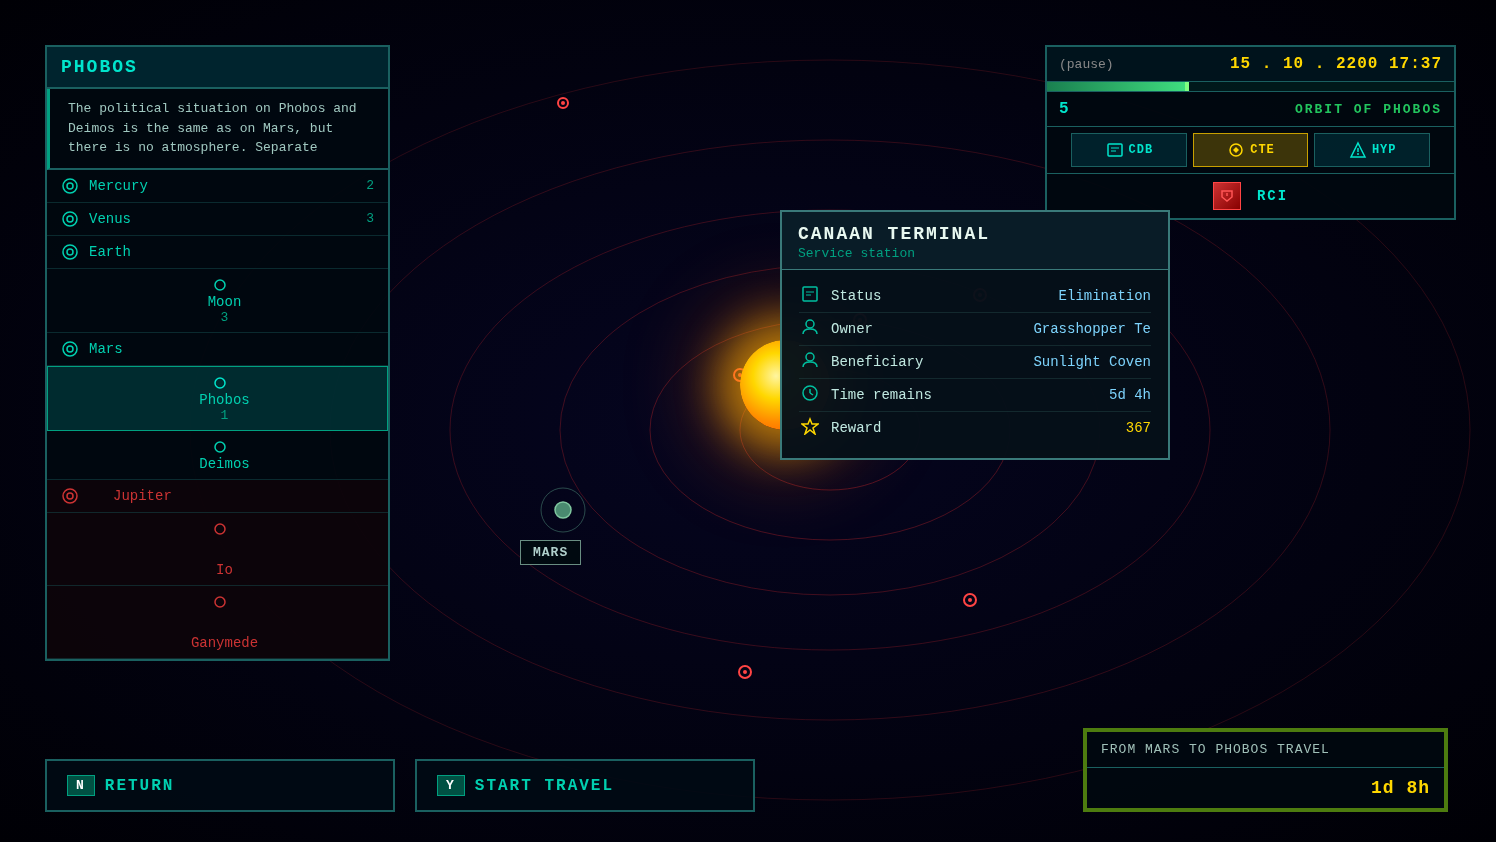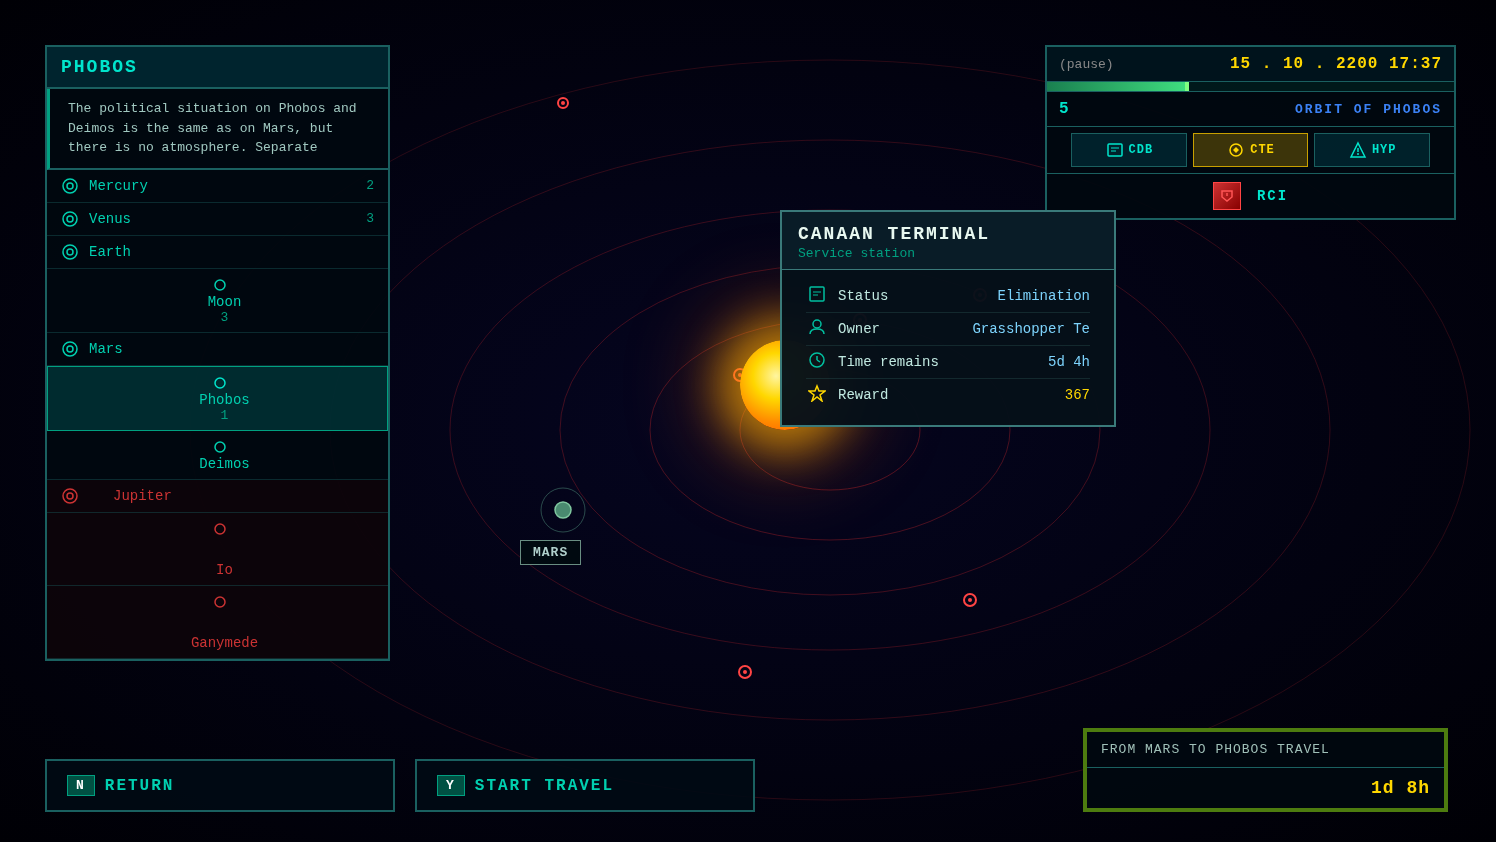--- a/index.html
+++ b/index.html
@@ -186,21 +186,21 @@
     }
 
     .hud-location-num {
       color: #00e5cc;
       font-size: 16px;
       margin-right: 16px;
       font-weight: bold;
     }
 
     .hud-location-text {
-      color: #3b82f6;
+      color: #22c55e;
       font-size: 13px;
       font-weight: bold;
       letter-spacing: 2px;
       flex: 1;
       text-align: right;
     }
 
     .hud-buttons {
       display: flex;
       align-items: center;
@@ -265,21 +265,21 @@
       font-size: 14px;
       font-weight: bold;
       letter-spacing: 2px;
     }
 
     
     .terminal-popup {
       position: absolute;
       top: 210px;
       left: 780px;
-      width: 336px;
+      width: 390px;
       background: rgba(5, 15, 25, 0.97);
       border: 2px solid #3a7a7a;
     }
 
     .terminal-header {
       background: rgba(10, 30, 40, 0.95);
       padding: 12px 16px 8px;
       border-bottom: 1px solid #3a7a7a;
     }
 
@@ -290,21 +290,21 @@
       letter-spacing: 2px;
     }
 
     .terminal-subtitle {
       color: #00a080;
       font-size: 13px;
       margin-top: 2px;
     }
 
     .terminal-body {
-      padding: 10px 24px 14px;
+      padding: 10px 17px 14px;
     }
 
     .terminal-row {
       display: flex;
       align-items: center;
       padding: 5px 0;
       border-bottom: 1px solid rgba(40, 80, 80, 0.4);
       font-size: 14px;
     }
 
@@ -637,20 +637,30 @@
       <span class="terminal-icon">
         <svg width="18" height="18" viewBox="0 0 18 18">
             <circle cx="9" cy="6" r="4" fill="none" stroke="#00c0a0" stroke-width="1.5"></circle>
             <path d="M2 16 Q2 11 9 11 Q16 11 16 16" fill="none" stroke="#00c0a0" stroke-width="1.5"></path>
           </svg>
       </span>
       <span class="terminal-key">Owner</span>
       <span class="terminal-val">Grasshopper Te</span>
     </div>
 
+    <div class="terminal-row">
+      <span class="terminal-icon">
+        <svg width="18" height="18" viewBox="0 0 18 18">
+            <circle cx="9" cy="6" r="4" fill="none" stroke="#00c0a0" stroke-width="1.5"></circle>
+            <path d="M2 16 Q2 11 9 11 Q16 11 16 16" fill="none" stroke="#00c0a0" stroke-width="1.5"></path>
+          </svg>
+      </span>
+      <span class="terminal-key">Beneficiary</span>
+      <span class="terminal-val">Sunlight Coven</span>
+    </div>
 
     <div class="terminal-row">
       <span class="terminal-icon">
         <svg width="18" height="18" viewBox="0 0 18 18">
             <circle cx="9" cy="9" r="7" fill="none" stroke="#00c0a0" stroke-width="1.5"></circle>
             <line x1="9" y1="5" x2="9" y2="9" stroke="#00c0a0" stroke-width="1.5"></line>
             <line x1="9" y1="9" x2="12" y2="11" stroke="#00c0a0" stroke-width="1.5"></line>
           </svg>
       </span>
       <span class="terminal-key">Time remains</span>

